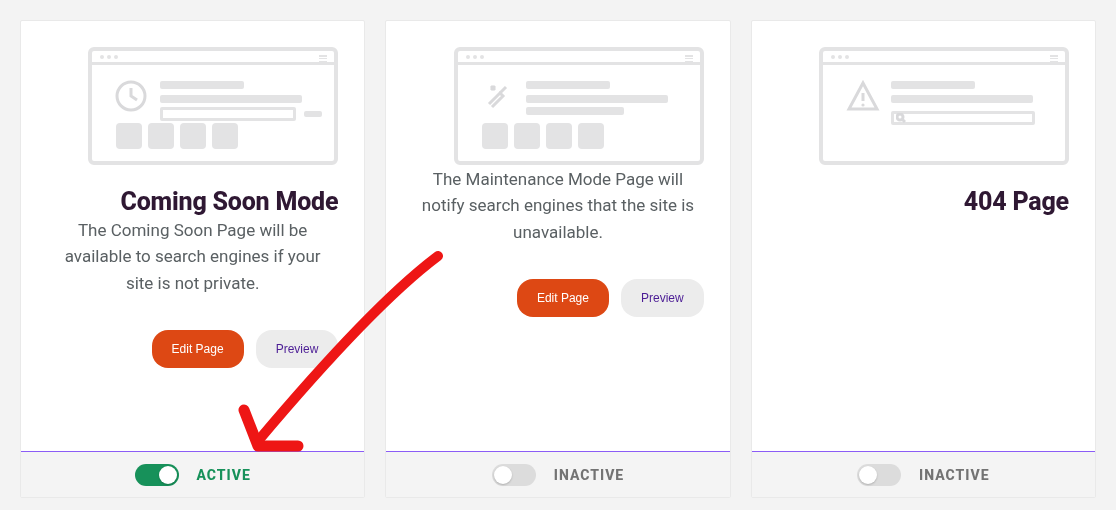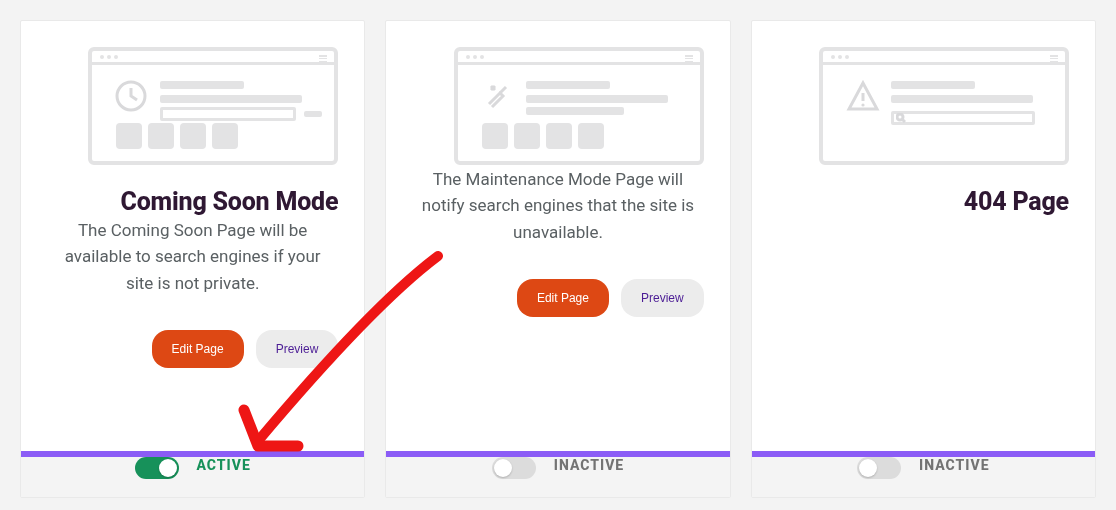--- a/index.html
+++ b/index.html
@@ -102,23 +102,24 @@
     white-space:nowrap;
     margin-top:12px;
   }
   .btn.primary { background:#dd4814; color:#fff;}
   .btn.secondary { background:#ececec; color:#4c1d95;}
   
   .card-footer {
     background:#f4f4f4;
     height:46px;
     display:flex;
+    align-items:center;
     justify-content:center;
     gap:18px;
-    border-top:6px solid #8b5cf6;
+    border-top:1px solid #8b5cf6;
   }
   .toggle {
     width:44px; height:22px; border-radius:14px; position:relative;
     cursor:pointer;
   }
   .toggle .knob {
     position:absolute; top:2px; width:18px; height:18px; border-radius:50%; background:#fff;
   }
   .toggle.on { background:#17915a;}
   .toggle.on .knob{ right:2px; box-shadow:0 1px 2px rgba(0,0,0,0.2);}

